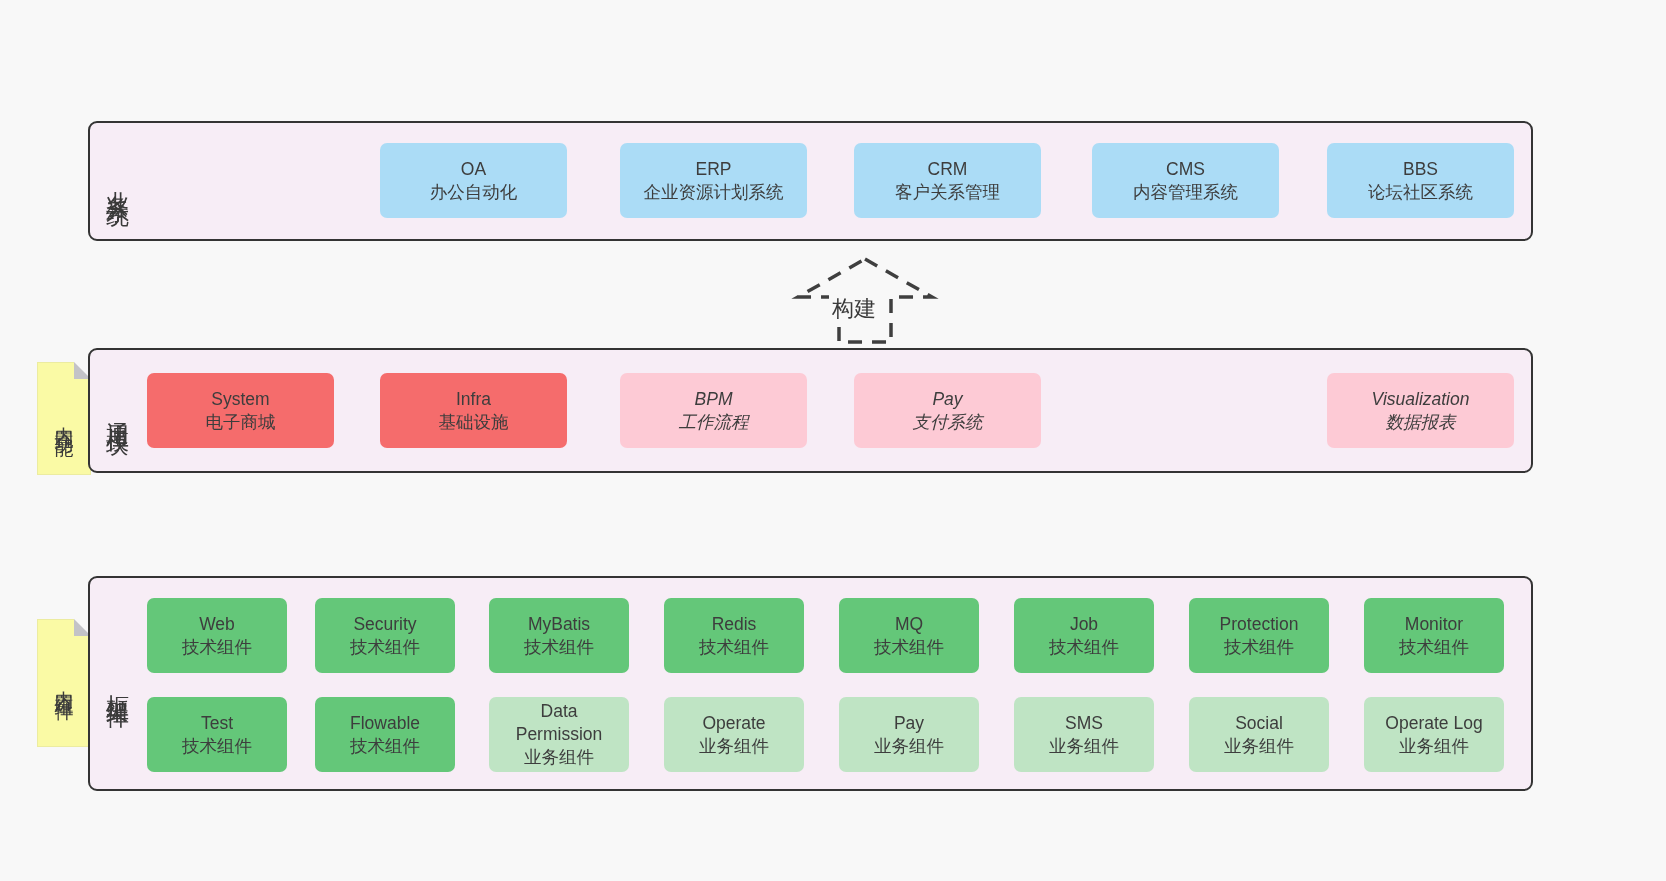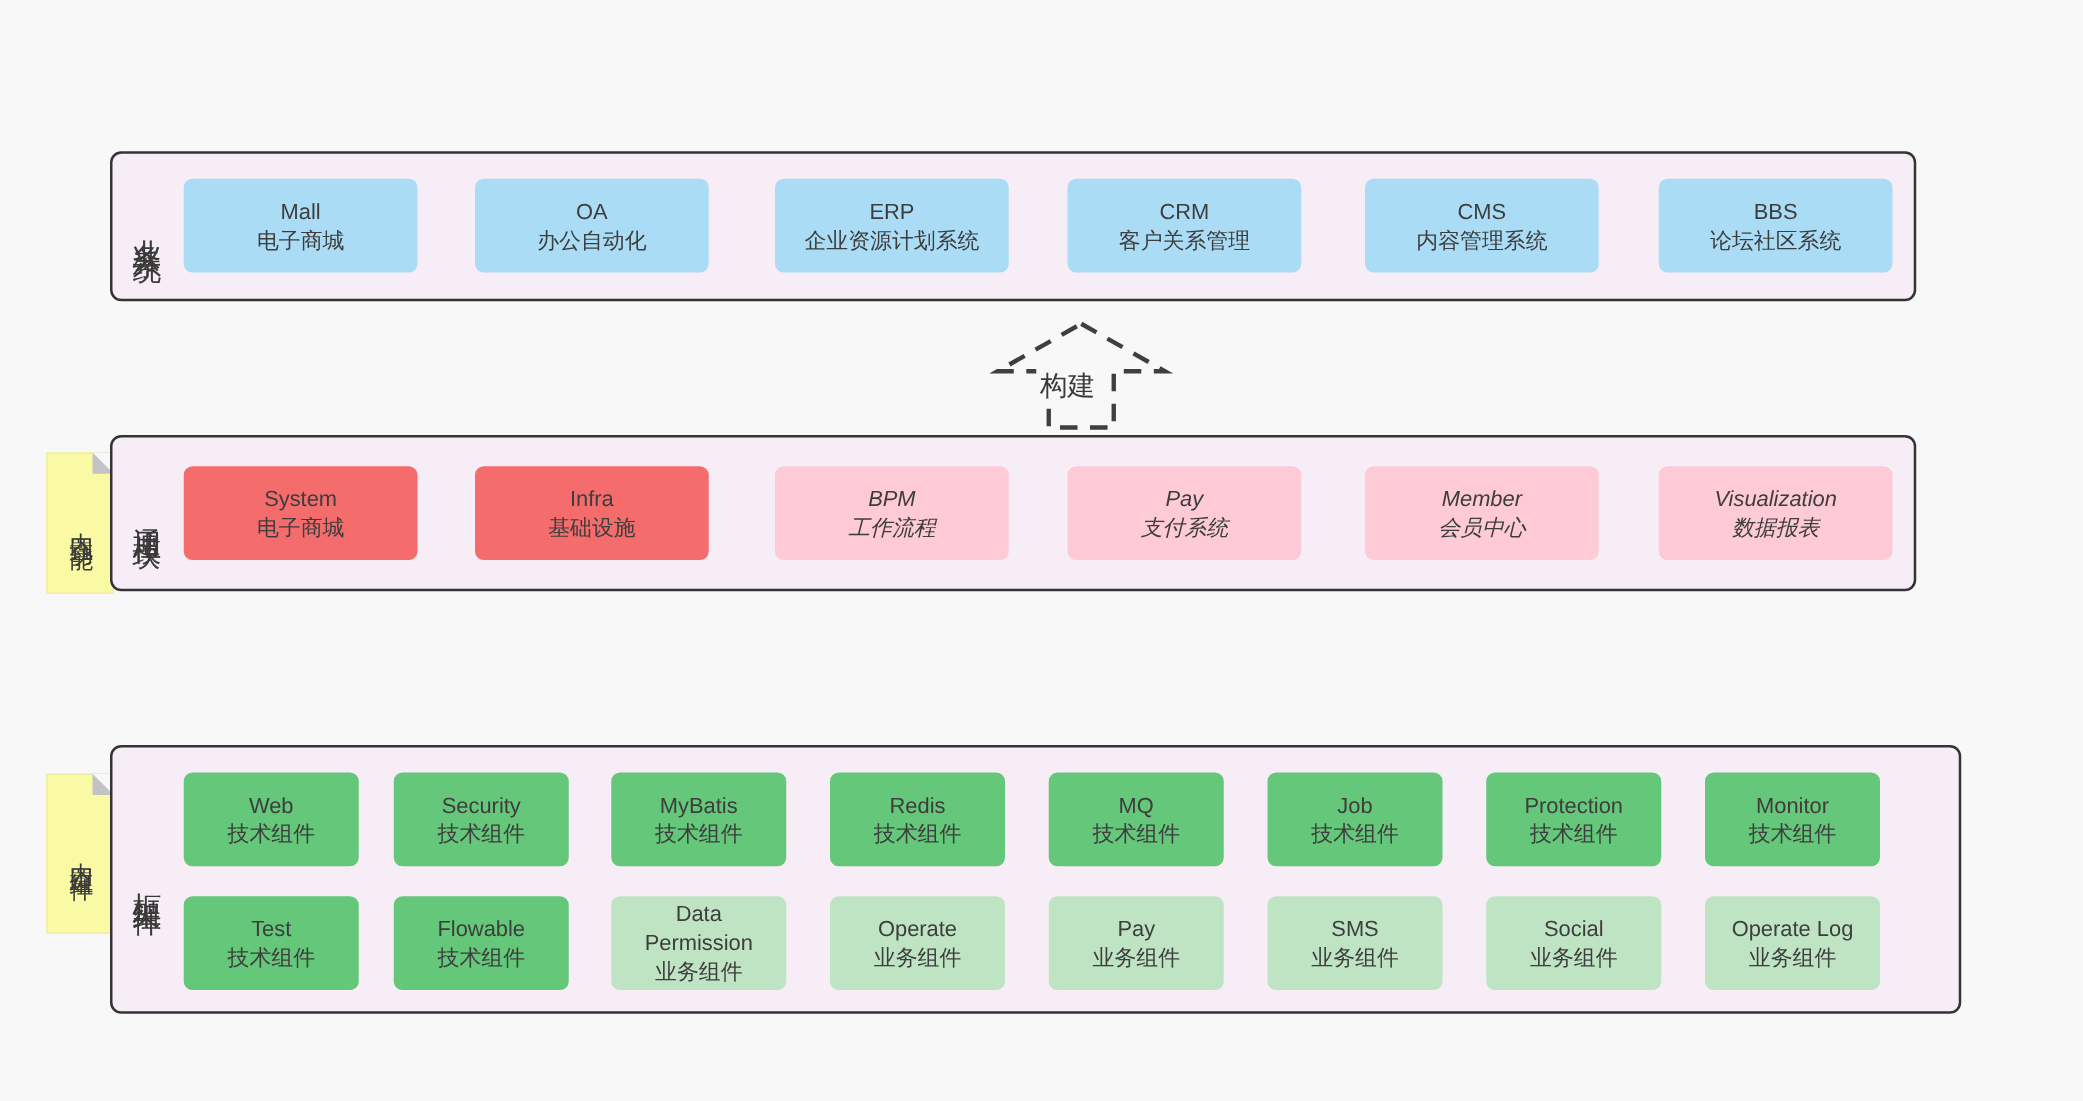--- a/index.html
+++ b/index.html
@@ -1,21 +1,21 @@
 <!DOCTYPE html>
 <html><head>
 <meta charset="utf-8">
 <style>
   html,body{margin:0;padding:0;background:#f8f8f8;font-family:"Liberation Sans",sans-serif;}
   .canvas{position:relative;width:1666px;height:881px;background:#f8f8f8;overflow:hidden;color:#3d3d3d;}
 
   .band{position:absolute;left:88px;width:1441px;background:#f7edf6;border:2px solid #343434;border-radius:9px;z-index:1;}
   .band1{top:121px;height:116px;}
   .band2{top:348px;height:121px;}
-  .band3{top:596px;height:211px;padding-left:36px;}
+  .band3{top:576px;height:211px;}
 
   .band-label{position:absolute;left:13px;top:50%;transform:translateY(-50%);
     writing-mode:vertical-rl;text-orientation:upright;font-size:23px;letter-spacing:4px;color:#3a3a3a;white-space:nowrap;}
 
   .box{position:absolute;height:75px;border-radius:7px;display:flex;flex-direction:column;
     align-items:center;justify-content:center;text-align:center;font-size:17.5px;line-height:1.3;color:#3d3d3d;}
   .wide{width:187px;}
   .narrow{width:140px;padding:0 12px;box-sizing:border-box;}
   .blue{background:#abdcf6;}
   .red{background:#f56c6c;}
@@ -47,24 +47,20 @@
     <span class="fold"></span>
     <span class="sticky-text">内置功能</span>
   </div>
   <div class="sticky sticky2">
     <span class="fold"></span>
     <span class="sticky-text">内置组件</span>
   </div>
 
   <div class="band band1">
     <div class="band-label">业务系统</div>
-    <div class="box wide blue" style="left:57px;top:20px">
-      <span>Mall</span>
-      <span>电子商城</span>
-    </div>
     <div class="box wide blue" style="left:290px;top:20px">
       <span>OA</span>
       <span>办公自动化</span>
     </div>
     <div class="box wide blue" style="left:530px;top:20px">
       <span>ERP</span>
       <span>企业资源计划系统</span>
     </div>
     <div class="box wide blue" style="left:764px;top:20px">
       <span>CRM</span>
@@ -97,24 +93,20 @@
       <span>Infra</span>
       <span>基础设施</span>
     </div>
     <div class="box wide pink" style="left:530px;top:23px">
       <span>BPM</span>
       <span>工作流程</span>
     </div>
     <div class="box wide pink" style="left:764px;top:23px">
       <span>Pay</span>
       <span>支付系统</span>
-    </div>
-    <div class="box wide pink" style="left:1002px;top:23px">
-      <span>Member</span>
-      <span>会员中心</span>
     </div>
     <div class="box wide pink" style="left:1237px;top:23px">
       <span>Visualization</span>
       <span>数据报表</span>
     </div>
   </div>
 
 
   <div class="band band3">
     <div class="band-label">框架组件</div>

